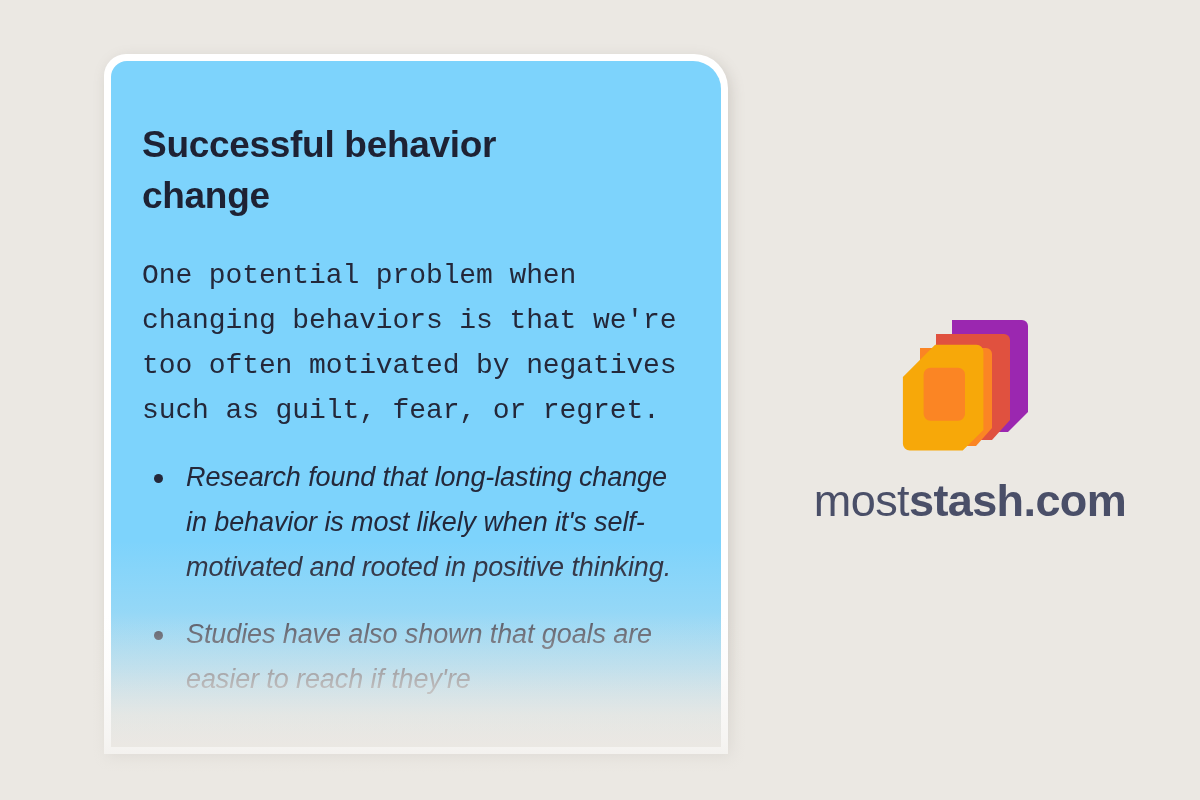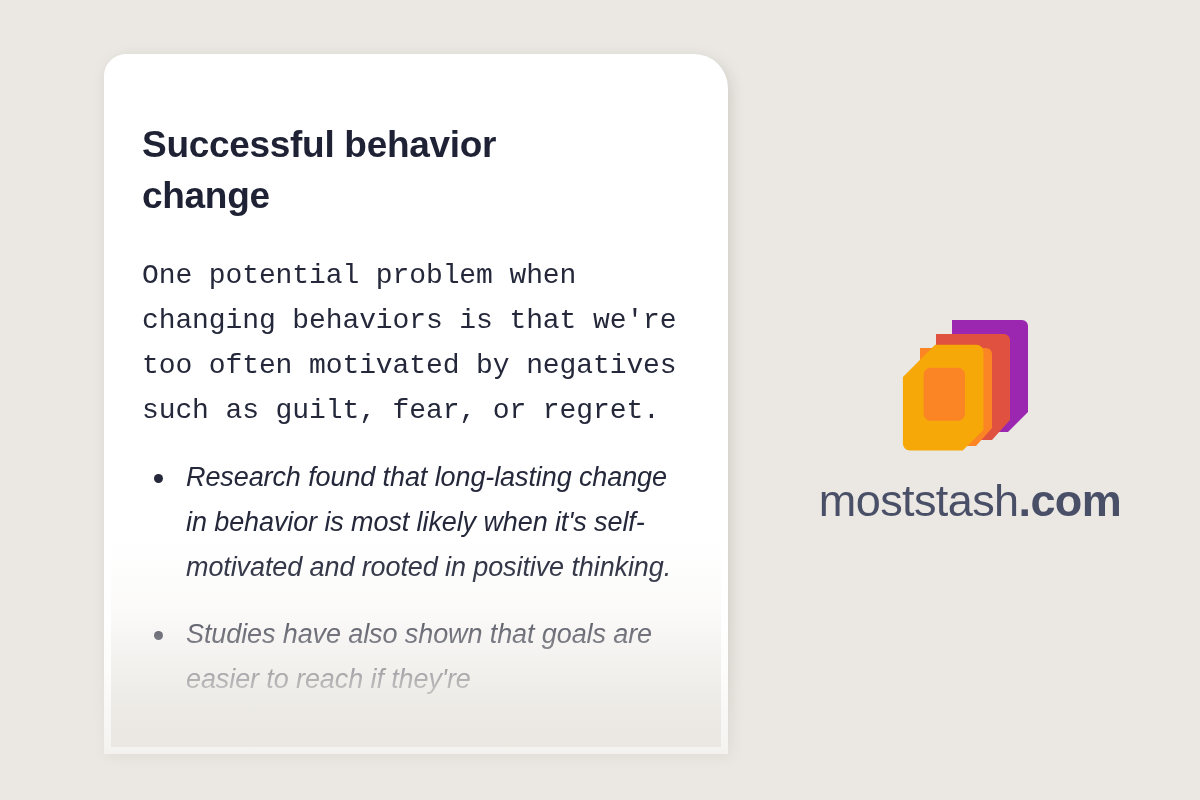--- a/index.html
+++ b/index.html
@@ -58,21 +58,21 @@
     pointer-events: none;
     z-index: 6;
   }
 
   .card {
     position: absolute;
     left: 7px;
     top: 7px;
     width: 610px;
     height: 686px;
-    background: #ffffff;
+    background: #7dd3fc;
     border-radius: 16px 28px 0 0;
     overflow: hidden;
     z-index: 2;
   }
 
   .card-inner {
     position: absolute;
     left: 0;
     top: 0;
     width: 610px;
@@ -165,21 +165,21 @@
   .wordmark {
     margin: 0;
     padding-top: 24px;
     font-size: 45px;
     line-height: 50px;
     color: #4A4F68;
     letter-spacing: -0.6px;
     white-space: nowrap;
   }
   .wm-light { font-weight: 400; }
-  .wm-bold  { font-weight: 400; }
+  .wm-bold  { font-weight: 700; }
   .wm-tld   { font-weight: 700; }
 </style>
 </head>
 <body>
 
 <div class="stage">
 
   <div class="card-wrap">
 
     <div class="card-frame"></div>

